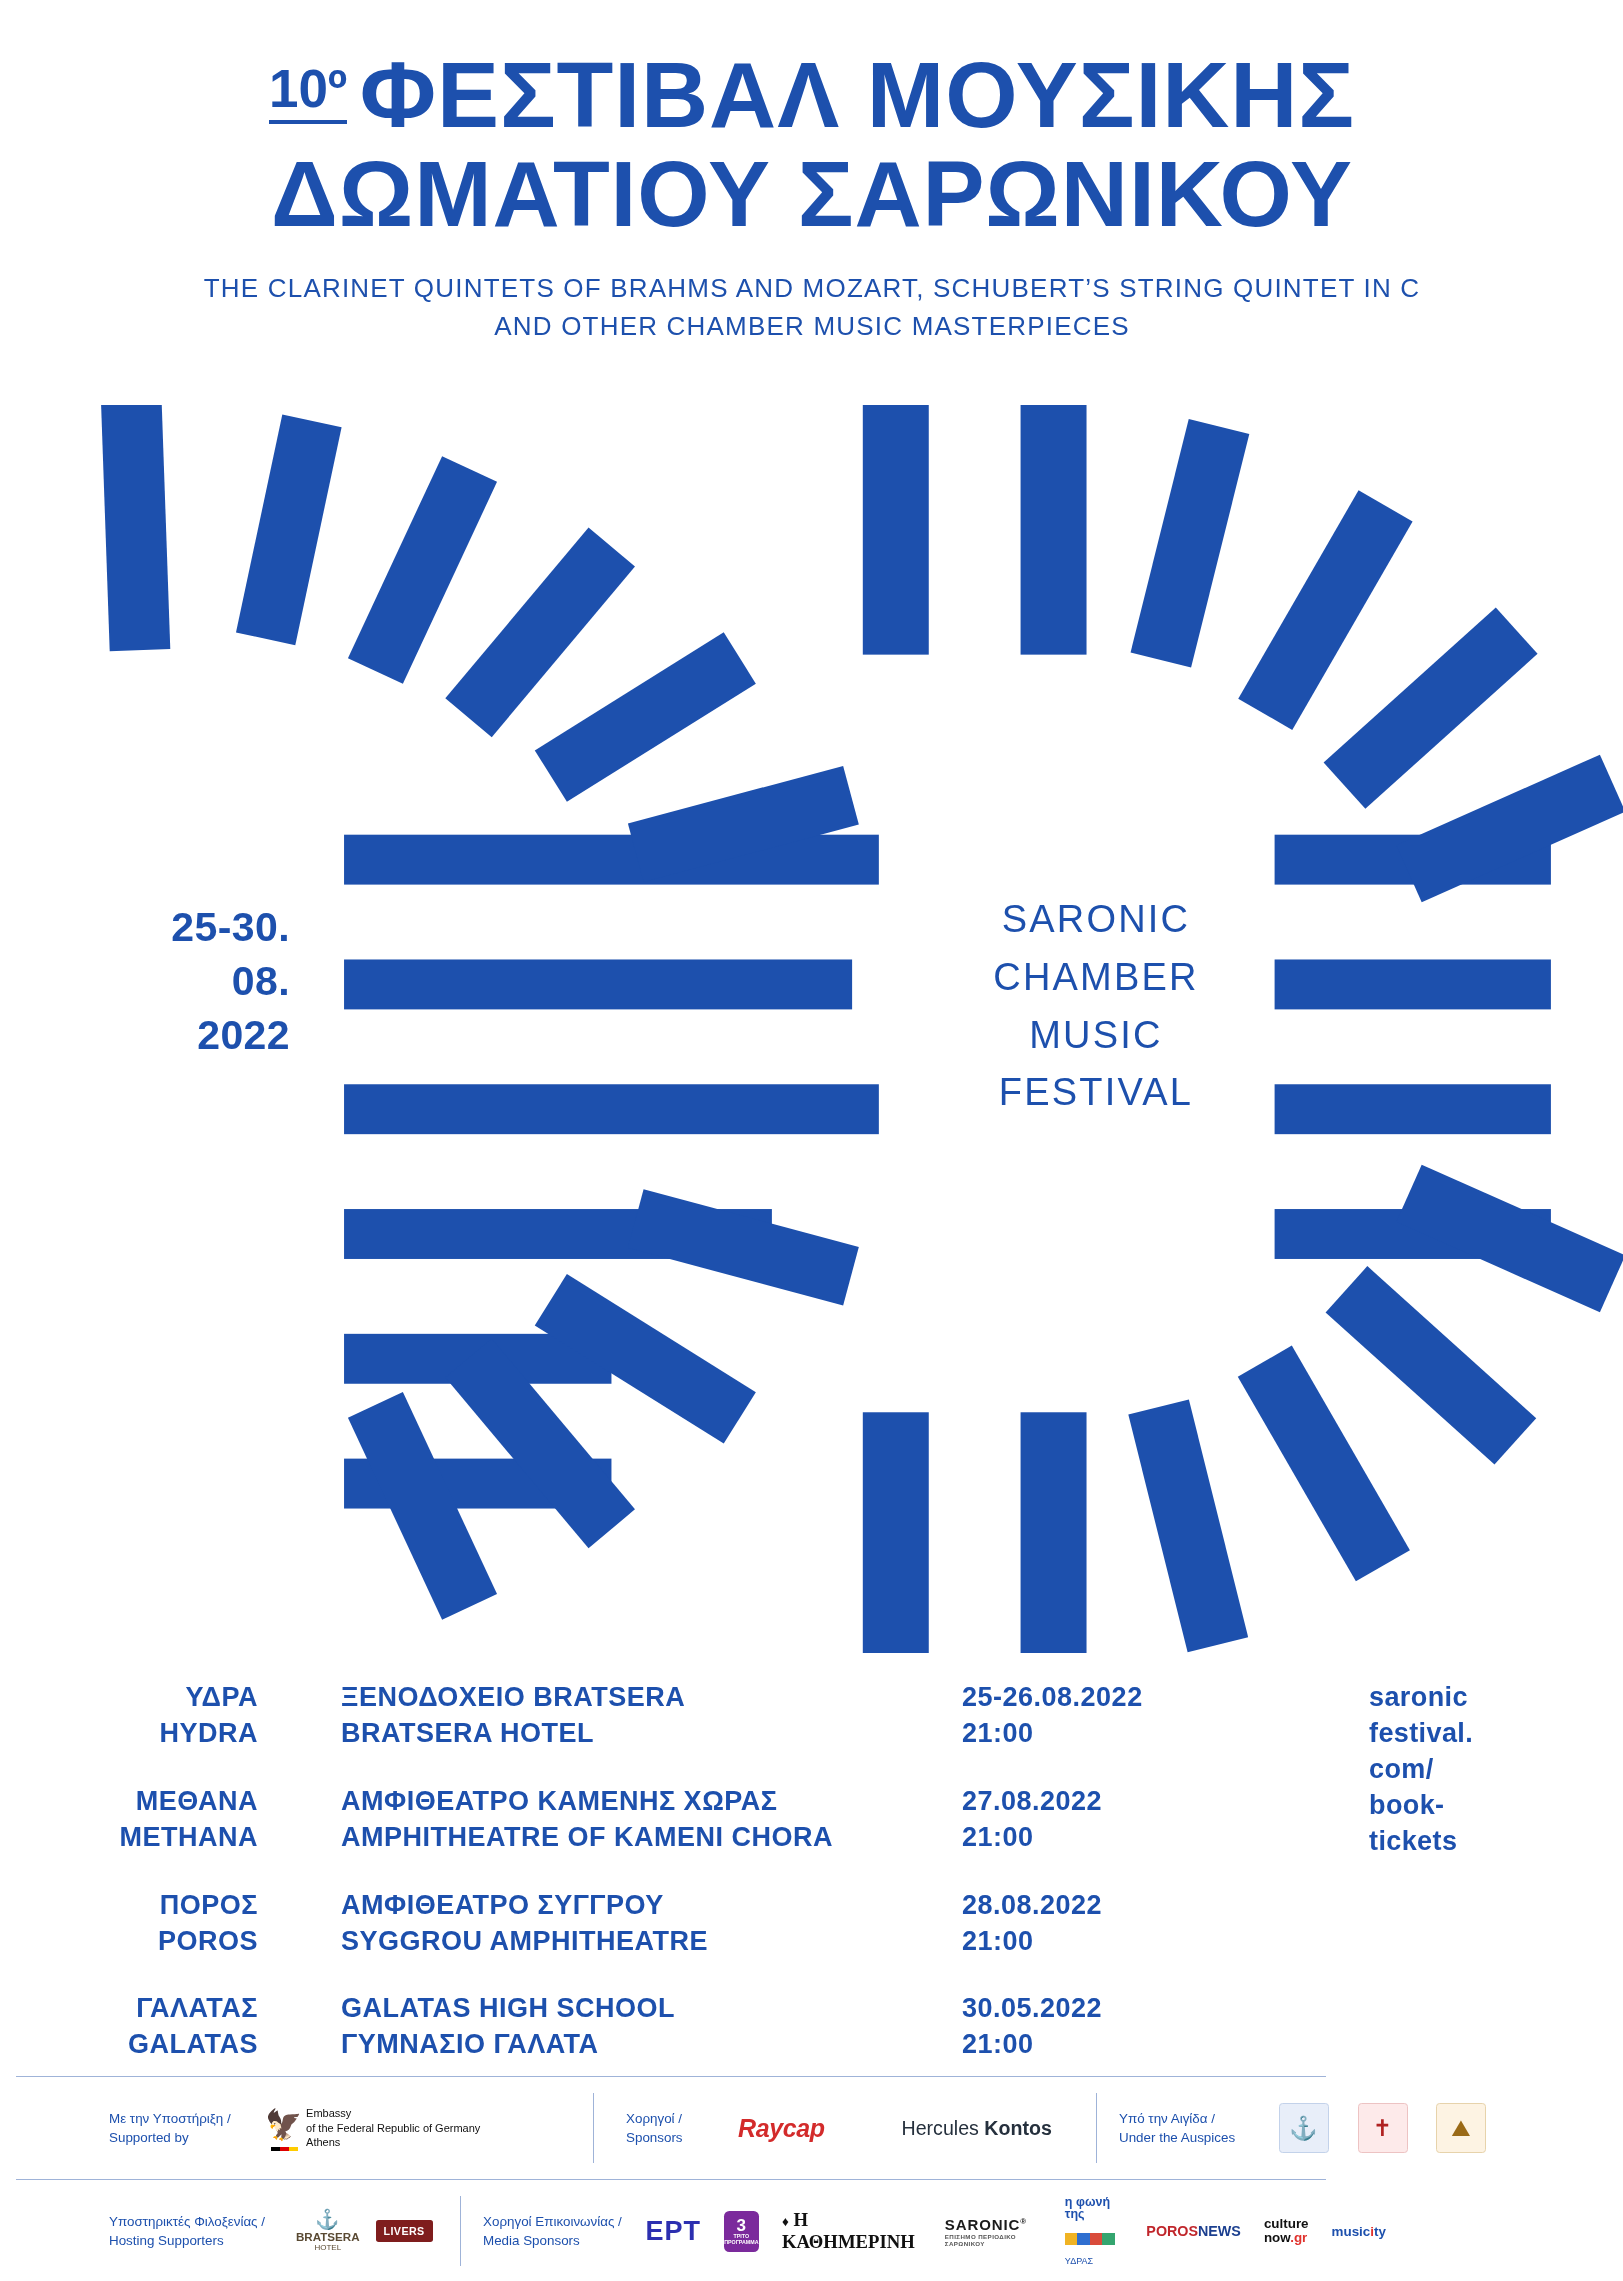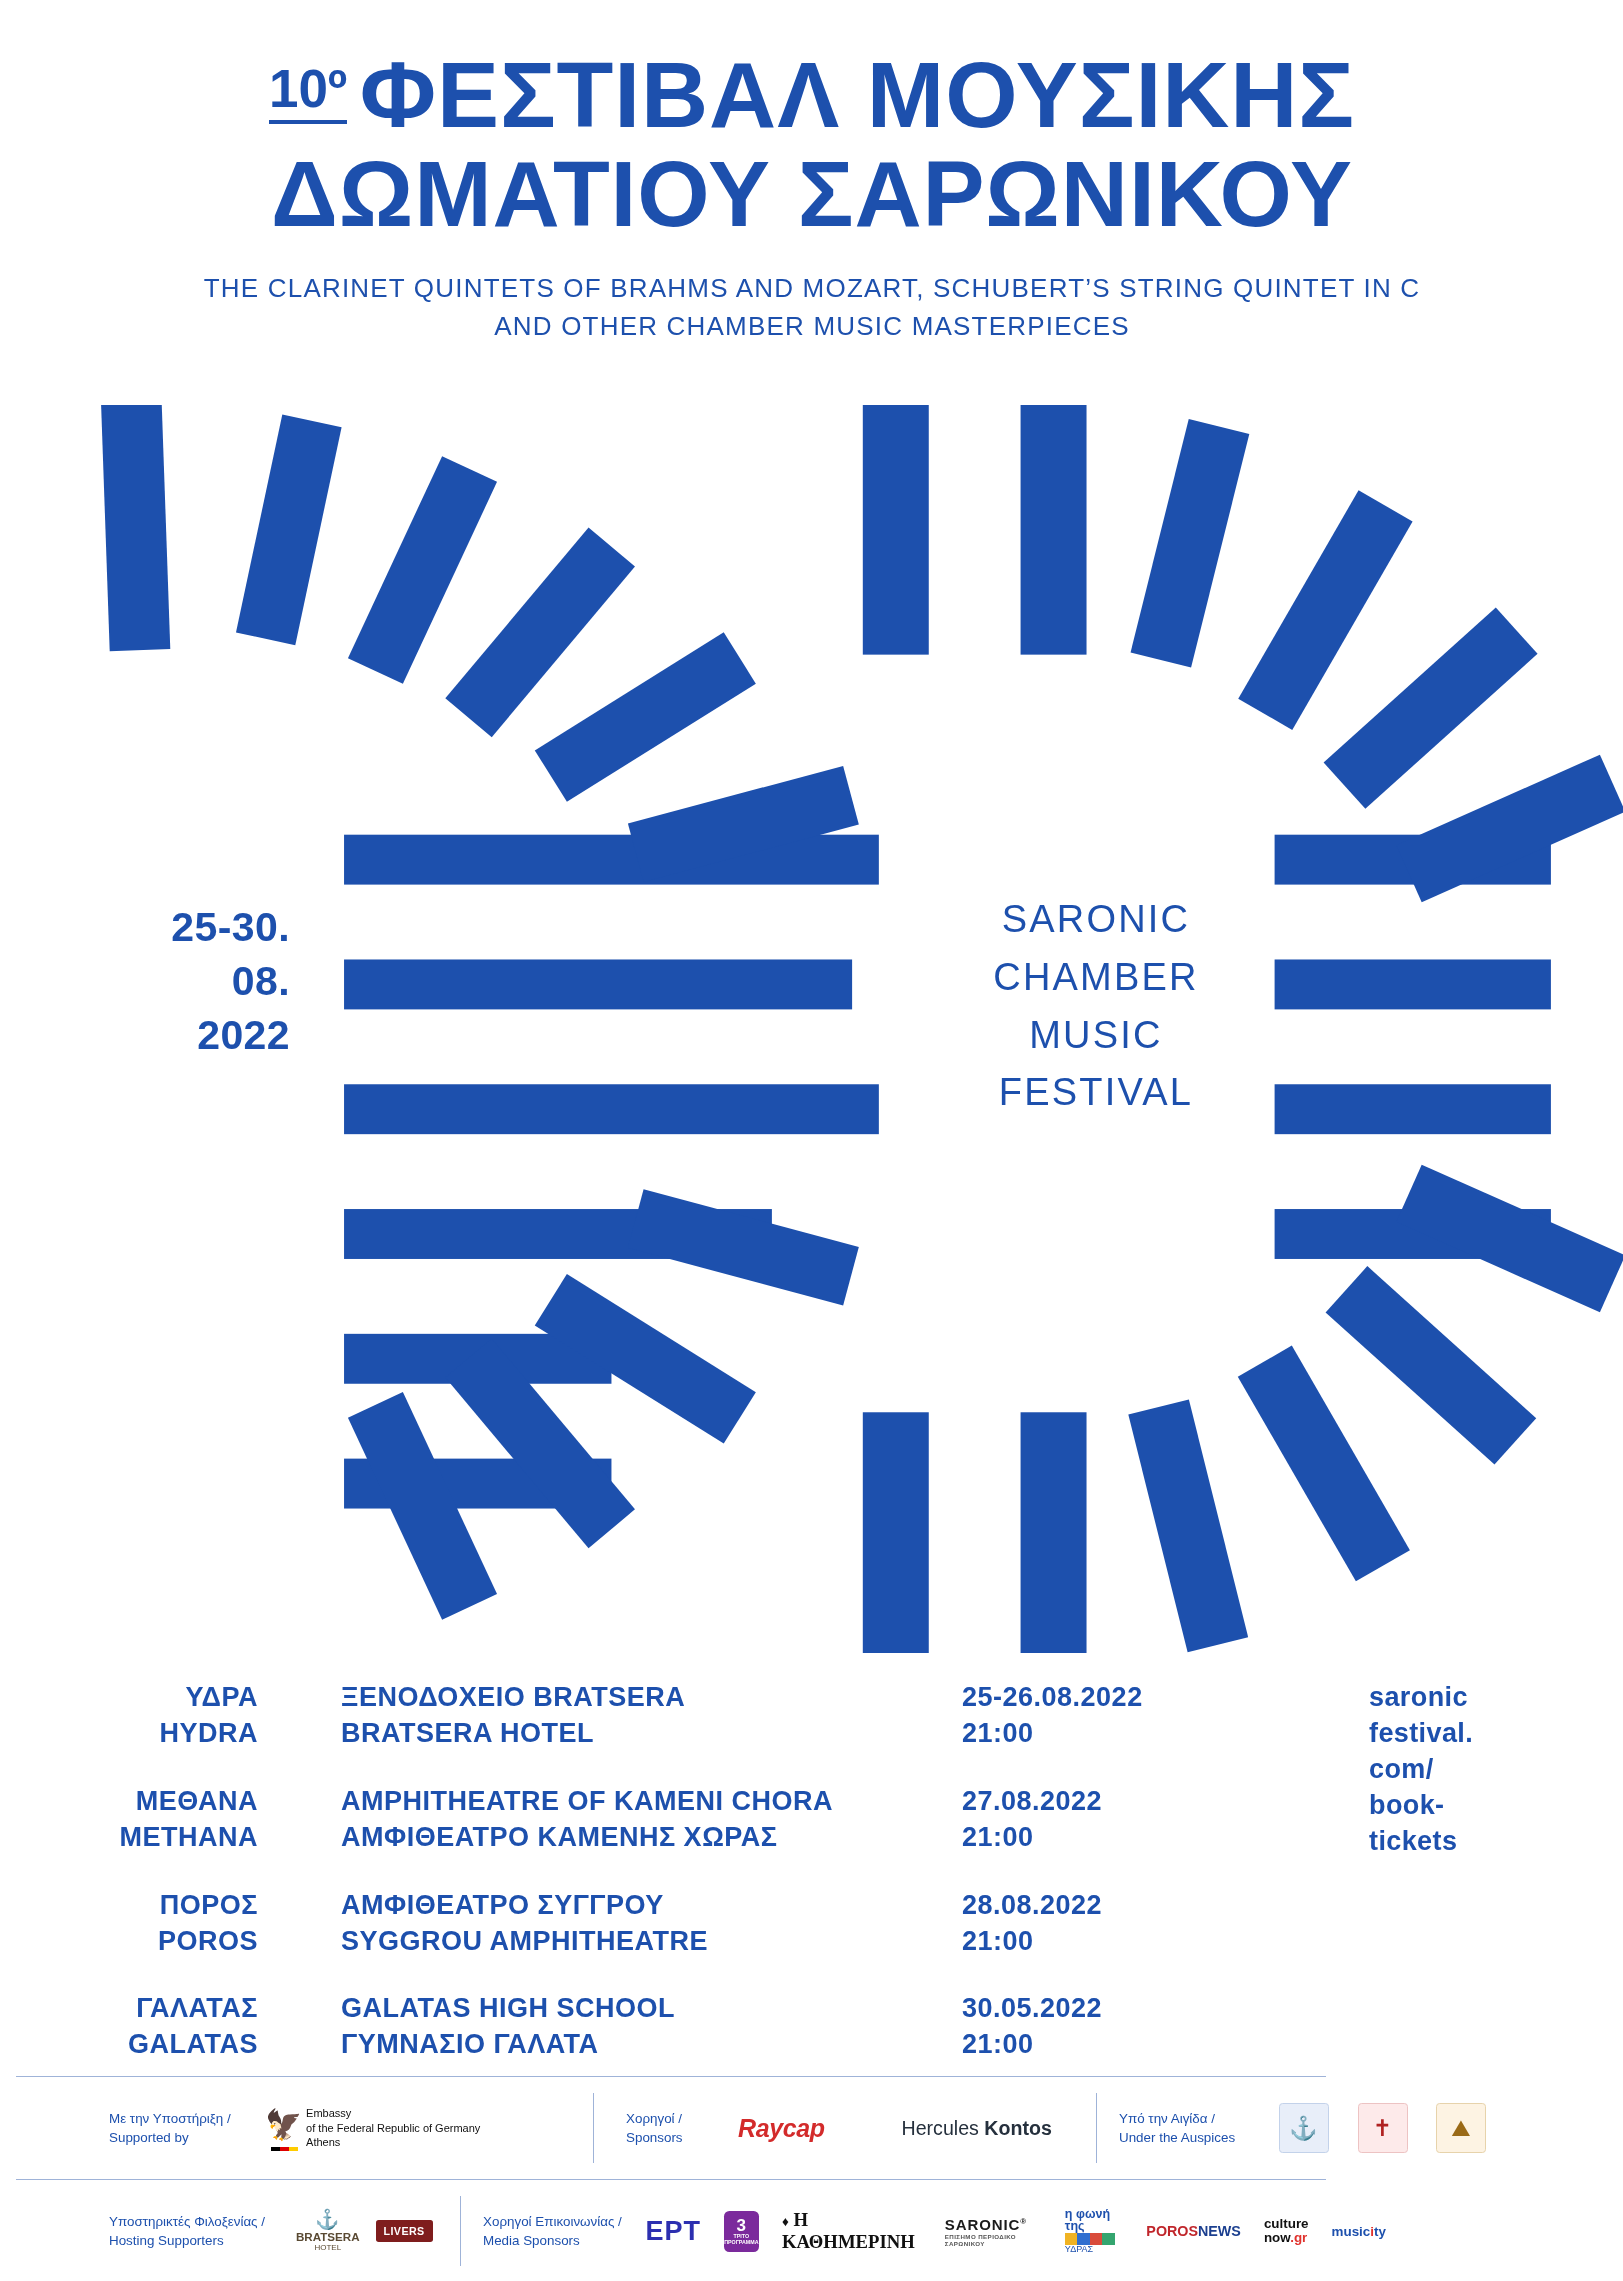--- a/index.html
+++ b/index.html
@@ -205,21 +205,21 @@
     font-size: 11.6px; font-weight: bold; color:#5a4a33; text-align:center; line-height:1.1;
   }
   .bratsera .mark { font-size: 19.6px; display:block; }
   .livers { background:#7f1d1d; color:#fff; font-size:10.7px; font-weight:bold; padding:5.3px 8px; border-radius:2.7px; letter-spacing:0.4px;}
   .ert { color:#2c2fb0; font-weight:bold; font-size:27px; letter-spacing:0.9px;}
   .trito { background:#7b2a9c; color:#fff; font-size:10.7px; font-weight:bold; width:41px;height:41px;border-radius:5.3px;display:flex;flex-direction:column;align-items:center;justify-content:center;line-height:1.05;}
   .kathi { font-family:"Liberation Serif", serif; font-size:18.7px; color:#111; font-weight:bold;}
   .saronic-logo { font-size:15px; font-weight:bold; color:#1a1a1a; letter-spacing:0.9px;}
   .saronic-logo sup { font-size:8px; }
   .saronic-sub { font-size:6.2px; letter-spacing:0.4px; color:#555; display:block; }
-  .fonitis { display:flex; flex-direction:column; line-height:1;}
+  .fonitis { display:flex; flex-direction:column; line-height:1;gap:12px;}
   .fonitis .top { font-size:12.5px; font-weight:bold; color:#1d50ad;}
   .fonitis .blocks { display:flex; }
   .fonitis .blocks i { width:12.5px;height:12.5px;display:block; font-style:normal;}
   .porosnews { font-size:14.3px; font-weight:bold; color:#1b3f8f;}
   .porosnews span.red { color:#c0262b;}
   .culturenow { font-size:13.4px; font-weight:bold; color:#111; line-height:1.05; text-align:left;}
   .culturenow .gr { color:#e0322d;}
   .musicity { font-size:13.4px; font-weight:bold; color:#1d50ad;}
   .musicity .dot { color:#e0322d;}
 </style>
@@ -313,22 +313,22 @@
         <span>21:00</span>
       </div>
     </div>
 
     <div class="venue-row">
       <div class="v-city two-line">
         <span>ΜΕΘΑΝΑ</span>
         <span>METHANA</span>
       </div>
       <div class="v-place two-line">
+        <span>ΑΜΦΙΘΕΑΤΡΟ ΚΑΜΕΝΗΣ ΧΩΡΑΣ</span>
         <span>AMPHITHEATRE OF KAMENI CHORA</span>
-        <span>ΑΜΦΙΘΕΑΤΡΟ ΚΑΜΕΝΗΣ ΧΩΡΑΣ</span>
       </div>
       <div class="v-when two-line">
         <span>27.08.2022</span>
         <span>21:00</span>
       </div>
     </div>
 
     <div class="venue-row">
       <div class="v-city two-line">
         <span>ΠΟΡΟΣ</span>

